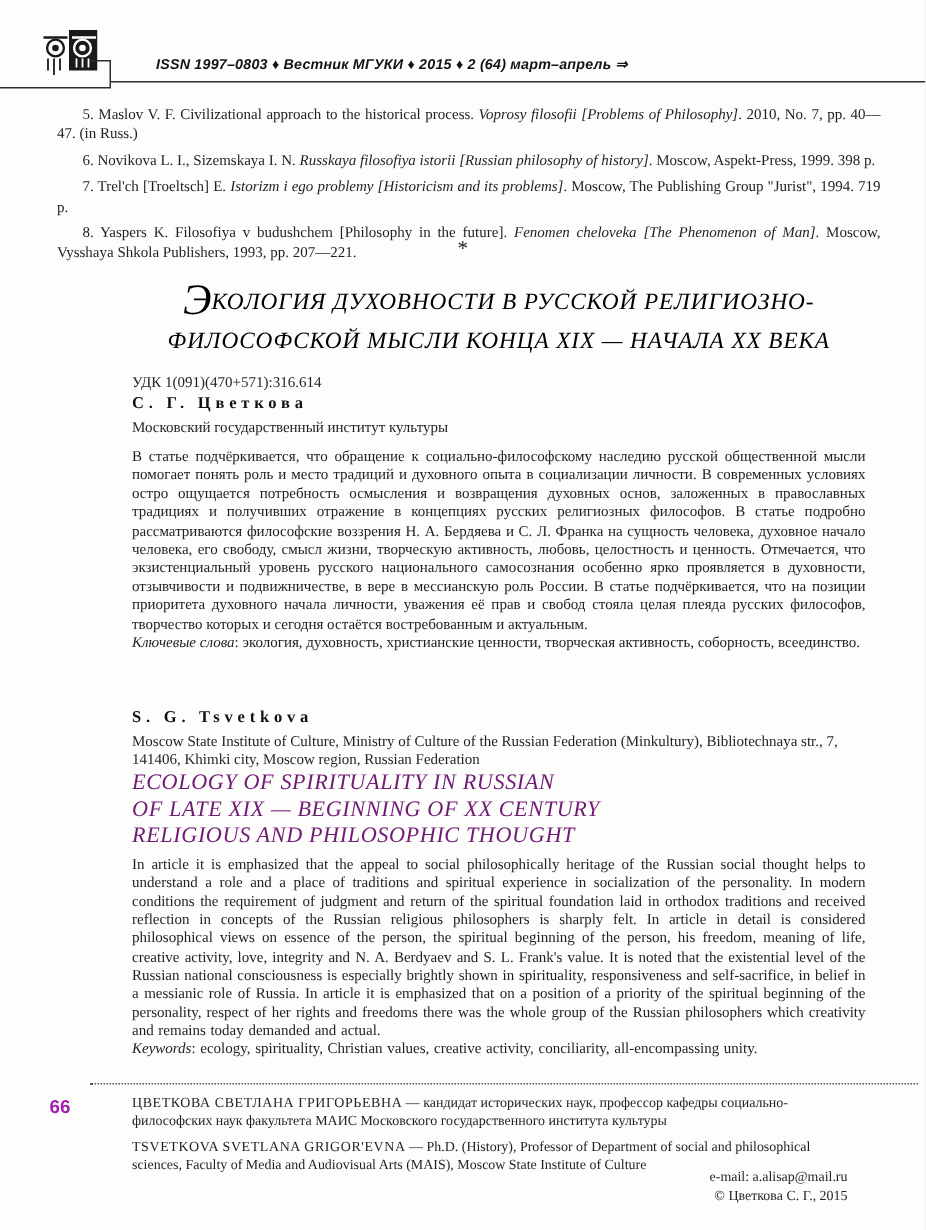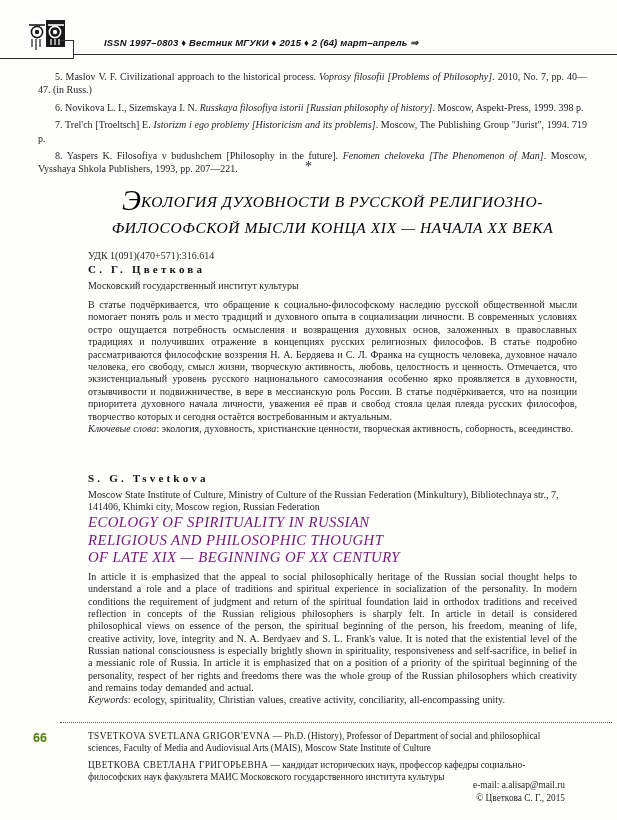--- a/index.html
+++ b/index.html
@@ -53,21 +53,21 @@
     font-style:italic; font-weight:normal; font-size:14.8px;
     line-height:17.6px; letter-spacing:0.4px; color:#701a75;
   }
   .title-en .line { display:block; }
 
   .abstract-en { top:571px; line-height:12.35px; word-spacing:0.06em; }
 
   .dotted { position:absolute; left:60px; right:5px; top:722px; border-top:1px dotted #555; }
 
   .page-number { position:absolute; left:33px; top:731px;
-    font-family:"Liberation Sans", sans-serif; font-weight:bold; font-size:12.5px; color:#4d7c0f; }
+    font-family:"Liberation Sans", sans-serif; font-weight:bold; font-size:12.5px; color:#a21caf; }
 
   .footer-bios { position:absolute; left:88px; top:730px; width:462px;
     font-size:9.3px; line-height:12px; }
   .footer-bios p { margin:0 0 5px 0; }
   .bio-name { letter-spacing:0.4px; }
 
   .footer-right { position:absolute; right:52px; top:779px; text-align:right;
     font-size:9.3px; line-height:12.5px; }
   .footer-right div { white-space:nowrap; }
 </style>
@@ -119,35 +119,35 @@
   <section class="abstract abstract-ru">
     <p>В статье подчёркивается, что обращение к социально-философскому наследию русской общественной мысли помогает понять роль и место традиций и духовного опыта в социализации личности. В современных условиях остро ощущается потребность осмысления и возвращения духовных основ, заложенных в православных традициях и получивших отражение в концепциях русских религиозных философов. В статье подробно рассматриваются философские воззрения Н. А. Бердяева и С. Л. Франка на сущность человека, духовное начало человека, его свободу, смысл жизни, творческую активность, любовь, целостность и ценность. Отмечается, что экзистенциальный уровень русского национального самосознания особенно ярко проявляется в духовности, отзывчивости и подвижничестве, в вере в мессианскую роль России. В статье подчёркивается, что на позиции приоритета духовного начала личности, уважения её прав и свобод стояла целая плеяда русских философов, творчество которых и сегодня остаётся востребованным и актуальным.</p>
     <p><i>Ключевые слова</i><span>: экология, духовность, христианские ценности, творческая активность, соборность, всеединство.</span></p>
   </section>
 
   <div class="author-name author-en">S. G. Tsvetkova</div>
   <div class="affil-en">Moscow State Institute of Culture, Ministry of Culture of the Russian Federation (Minkultury), Bibliotechnaya str., 7, 141406, Khimki city, Moscow region, Russian Federation</div>
 
   <h2 class="title-en">
     <span class="line">ECOLOGY OF SPIRITUALITY IN RUSSIAN</span>
+    <span class="line">OF LATE XIX — BEGINNING OF XX CENTURY</span>
     <span class="line">RELIGIOUS AND PHILOSOPHIC THOUGHT</span>
-    <span class="line">OF LATE XIX — BEGINNING OF XX CENTURY</span>
   </h2>
 
   <section class="abstract abstract-en">
     <p>In article it is emphasized that the appeal to social philosophically heritage of the Russian social thought helps to understand a role and a place of traditions and spiritual experience in socialization of the personality. In modern conditions the requirement of judgment and return of the spiritual foundation laid in orthodox traditions and received reflection in concepts of the Russian religious philosophers is sharply felt. In article in detail is considered philosophical views on essence of the person, the spiritual beginning of the person, his freedom, meaning of life, creative activity, love, integrity and N. A. Berdyaev and S. L. Frank's value. It is noted that the existential level of the Russian national consciousness is especially brightly shown in spirituality, responsiveness and self-sacrifice, in belief in a messianic role of Russia. In article it is emphasized that on a position of a priority of the spiritual beginning of the personality, respect of her rights and freedoms there was the whole group of the Russian philosophers which creativity and remains today demanded and actual.</p>
     <p><i>Keywords</i><span>: ecology, spirituality, Christian values, creative activity, conciliarity, all-encompassing unity.</span></p>
   </section>
 
   <div class="dotted"></div>
   <div class="page-number">66</div>
 
   <div class="footer-bios">
+    <p><span class="bio-name">ЦВЕТКОВА СВЕТЛАНА ГРИГОРЬЕВНА</span><span> — кандидат исторических наук, профессор кафедры социально-философских наук факультета МАИС Московского государственного института культуры</span></p>
     <p><span class="bio-name">TSVETKOVA SVETLANA GRIGOR'EVNA</span><span> — Ph.D. (History), Professor of Department of social and philosophical sciences, Faculty of Media and Audiovisual Arts (MAIS), Moscow State Institute of Culture</span></p>
-    <p><span class="bio-name">ЦВЕТКОВА СВЕТЛАНА ГРИГОРЬЕВНА</span><span> — кандидат исторических наук, профессор кафедры социально-философских наук факультета МАИС Московского государственного института культуры</span></p>
   </div>
 
   <div class="footer-right">
     <div>e-mail: a.alisap@mail.ru</div>
     <div>© Цветкова С. Г., 2015</div>
   </div>
 
 </div>
 
 </body></html>

